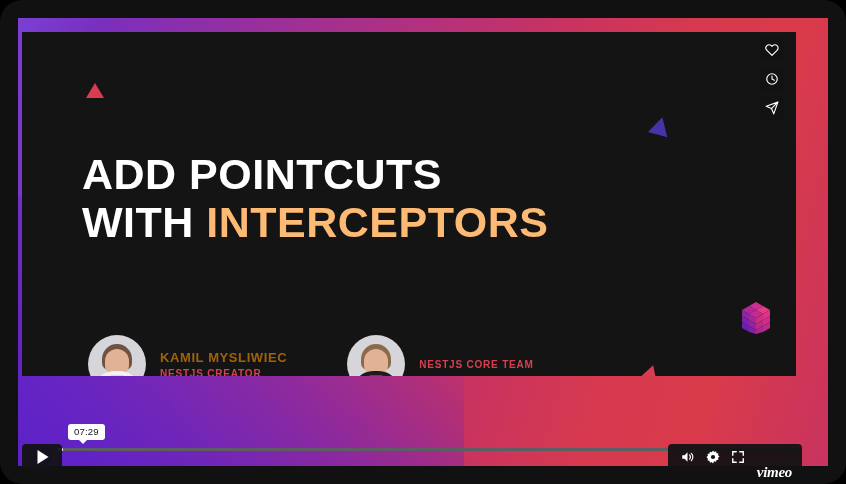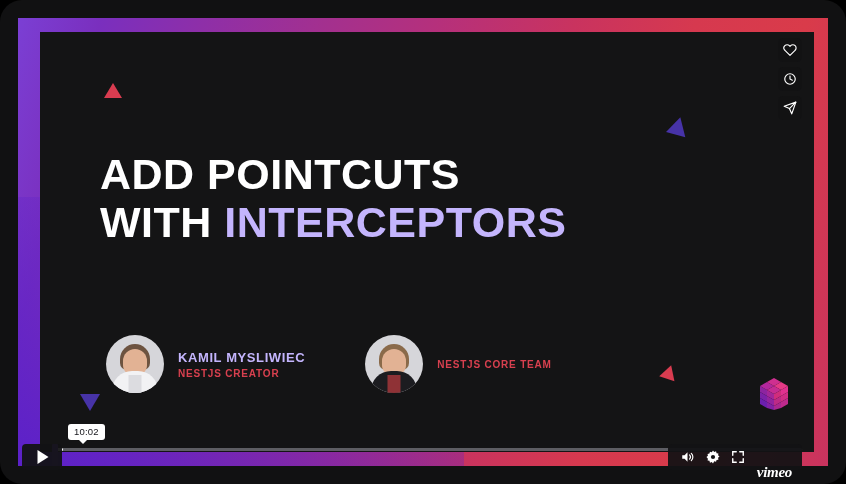--- a/index.html
+++ b/index.html
@@ -42,22 +42,22 @@
     position: absolute;
     left: 0; bottom: 0;
     width: 55%; height: 60%;
     background: linear-gradient(30deg, #5b21c9 0%, rgba(91,33,201,0) 72%);
     pointer-events: none;
   }
 
   
   #video-area {
     position: absolute;
-    left: 40px; top: 32px;
-    width: 774px; height: 420px;
+    left: 22px; top: 32px;
+    width: 774px; height: 344px;
     background: #141415;
     overflow: hidden;
     z-index: 3;
   }
 
   
   .tri { position: absolute; width: 0; height: 0; }
 
   #triangle-red-topleft {
     left: 64px; top: 51px;
@@ -93,21 +93,21 @@
     line-height: 1.12;
   }
   .title-line {
     font-size: 43px;
     font-weight: 700;
     letter-spacing: 0.5px;
     color: #ffffff;
     text-transform: uppercase;
     white-space: nowrap;
   }
-  .title-accent { color: #c4b5fd; }
+  .title-accent { color: #fdba74; }
 
   
   #speakers {
     position: absolute;
     left: 66px; top: 303px;
     display: flex;
     gap: 60px;
   }
   .speaker { display: flex; align-items: center; gap: 14px; }
 
@@ -149,21 +149,21 @@
   #avatar-speaker-0 .av-body { background: #f2f2f4; }
   #avatar-speaker-0 .av-collar { background: #dcdce0; }
   
   #avatar-speaker-1 .av-hair { background: #8a6a4a; }
   #avatar-speaker-1 .av-body { background: #1c1c20; }
   #avatar-speaker-1 .av-collar { background: #8f3236; }
 
   .speaker-text { display: flex; flex-direction: column; gap: 3px; }
   .speaker-name {
     font-size: 13px; font-weight: 700;
-    color: #c4b5fd; letter-spacing: 0.6px;
+    color: #a16207; letter-spacing: 0.6px;
     text-transform: uppercase; white-space: nowrap;
   }
   .speaker-role {
     font-size: 10px; font-weight: 700;
     color: #d8404f; letter-spacing: 0.8px;
     text-transform: uppercase; white-space: nowrap;
   }
 
   
   #nest-cube {
@@ -383,21 +383,21 @@
     </div>
 
     <div id="scrub-handle"></div>
 
     <div id="play-button">
       <svg width="13" height="14" viewBox="0 0 12 14">
         <polygon points="1,0 12,7 1,14" fill="#ffffff"></polygon>
       </svg>
     </div>
 
-    <div id="time-tooltip">10:02</div>
+    <div id="time-tooltip">07:29</div>
 
     <div id="right-controls">
 
       <div class="ctrl-icon">
         <svg width="15" height="14" viewBox="0 0 24 24" fill="#fff">
           <polygon points="3,9 7,9 12,4 12,20 7,15 3,15"></polygon>
           <path d="M15.5 8.5a5 5 0 0 1 0 7" fill="none" stroke="#fff" stroke-width="2" stroke-linecap="round"></path>
           <path d="M18.5 5.8a8.5 8.5 0 0 1 0 12.4" fill="none" stroke="#fff" stroke-width="2" stroke-linecap="round"></path>
         </svg>
       </div>

